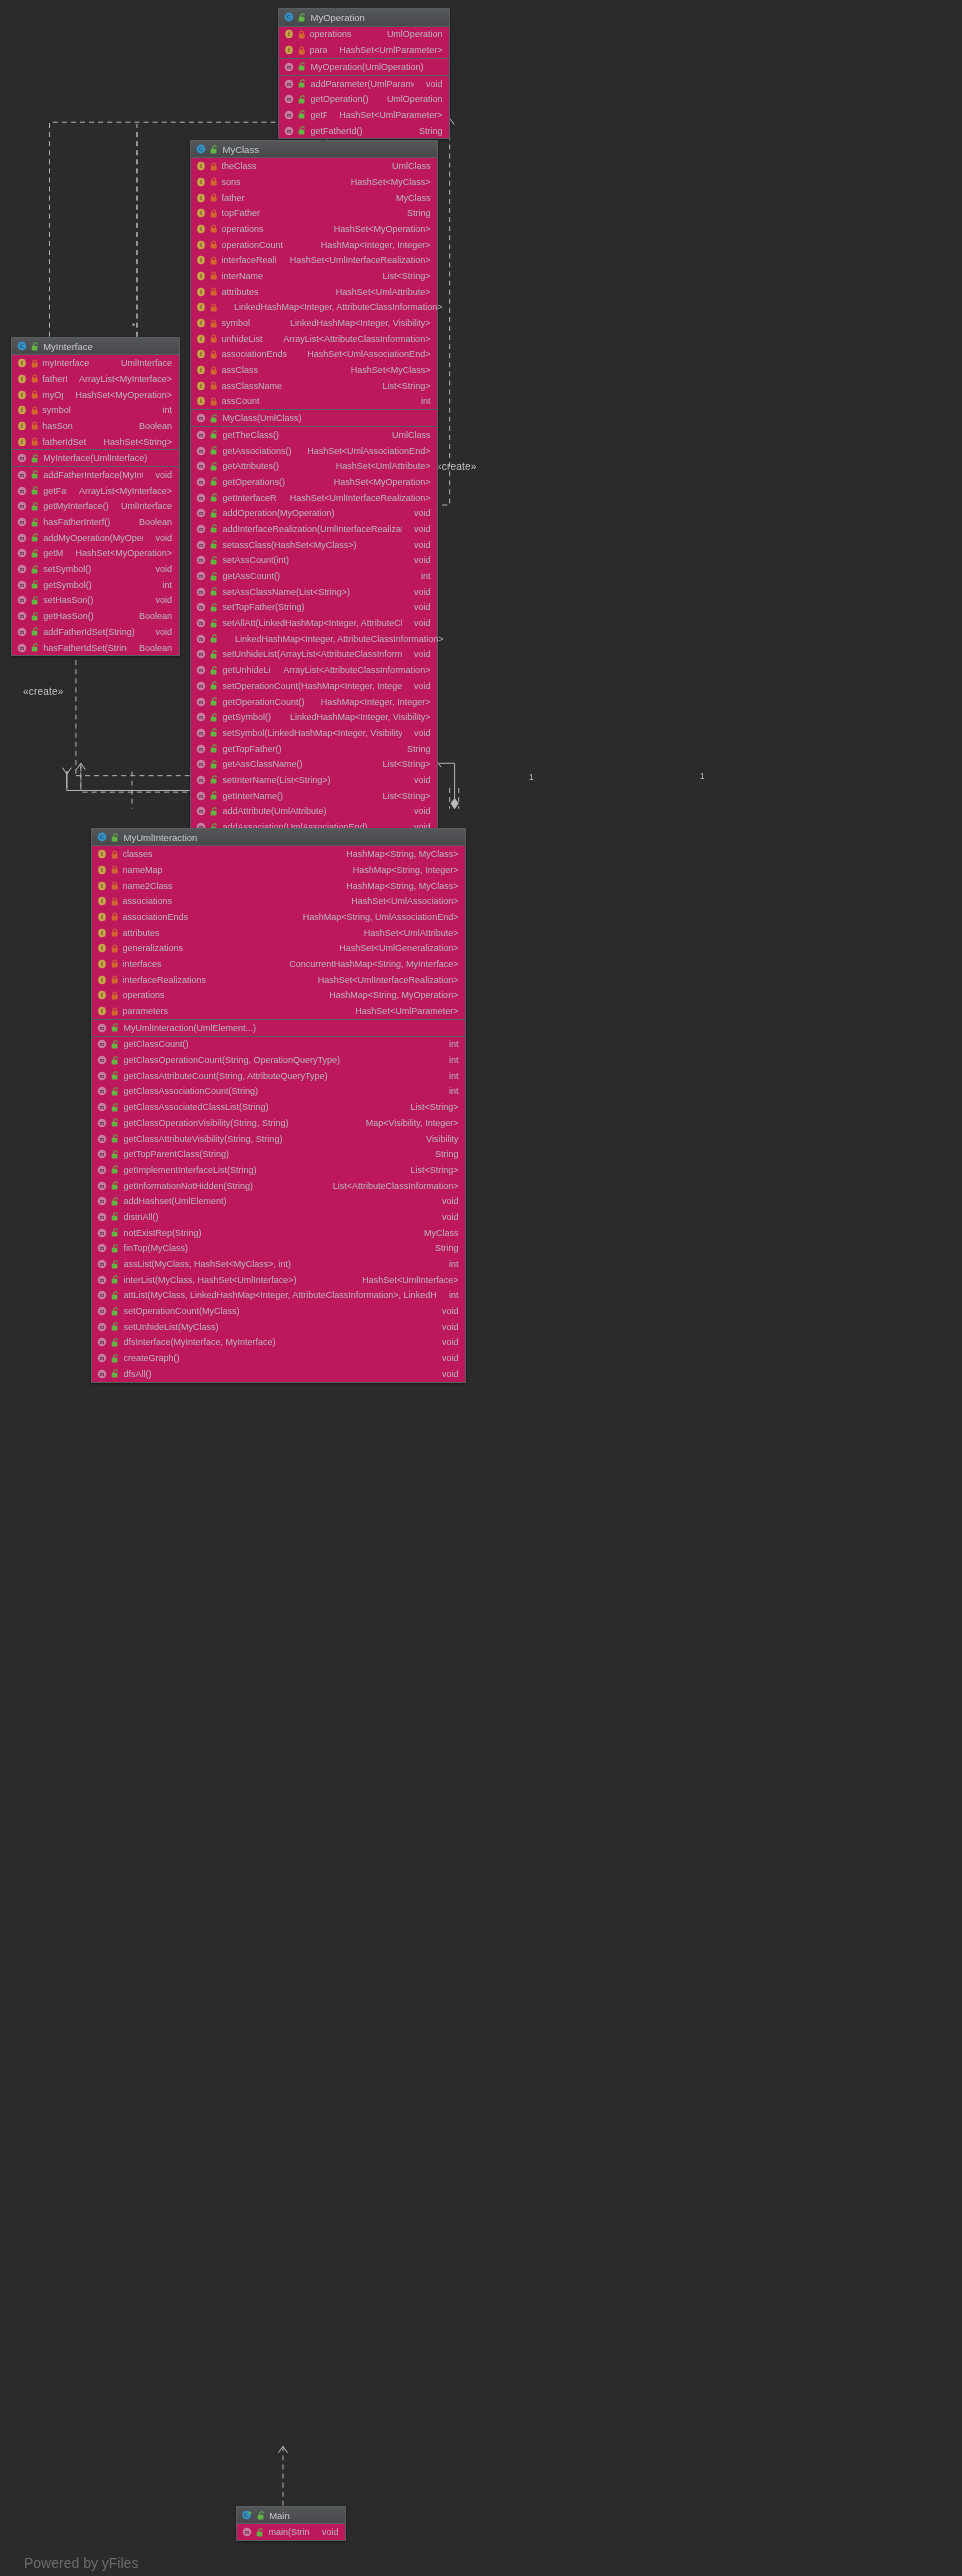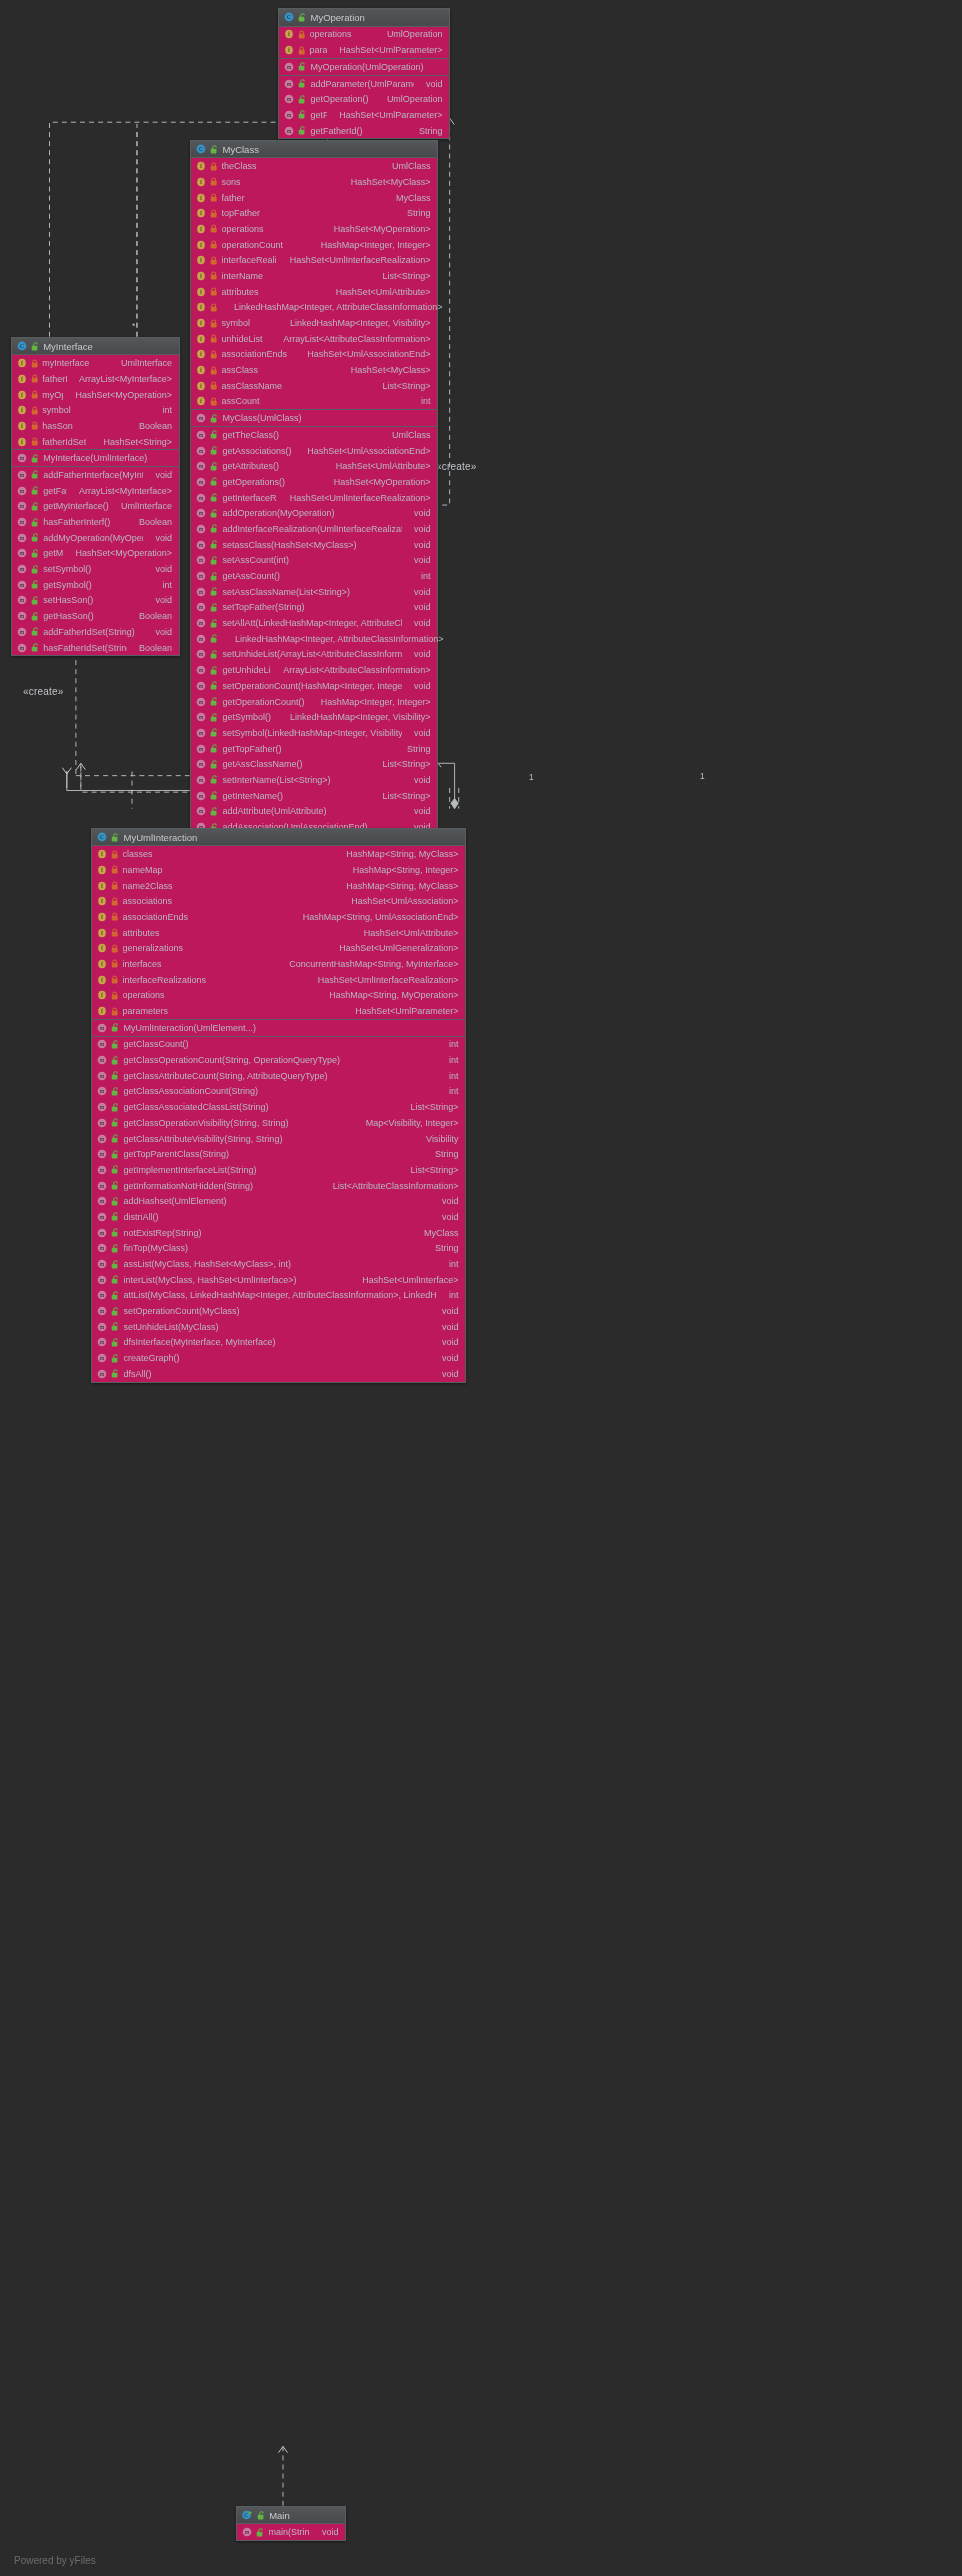--- a/index.html
+++ b/index.html
@@ -2075,15 +2075,15 @@
                 <rect x="0.8" y="4.7" width="7" height="5.6" rx="1" fill="#62b543"></rect>
               </svg>
             </span>
             <span class="label">main(String[])</span>
             <span class="type">void</span>
           </div>
         </div>
       </div>
     </div>
 
-  <div class="watermark" style="position:absolute;left:14px;top:2555px;color:#6a6d6f;font-size:10px;">Powered by yFiles</div>
+  <div class="watermark" style="position:absolute;left:24px;top:2555px;color:#6a6d6f;font-size:14px;">Powered by yFiles</div>
 </div>
 
 
 </body></html>

